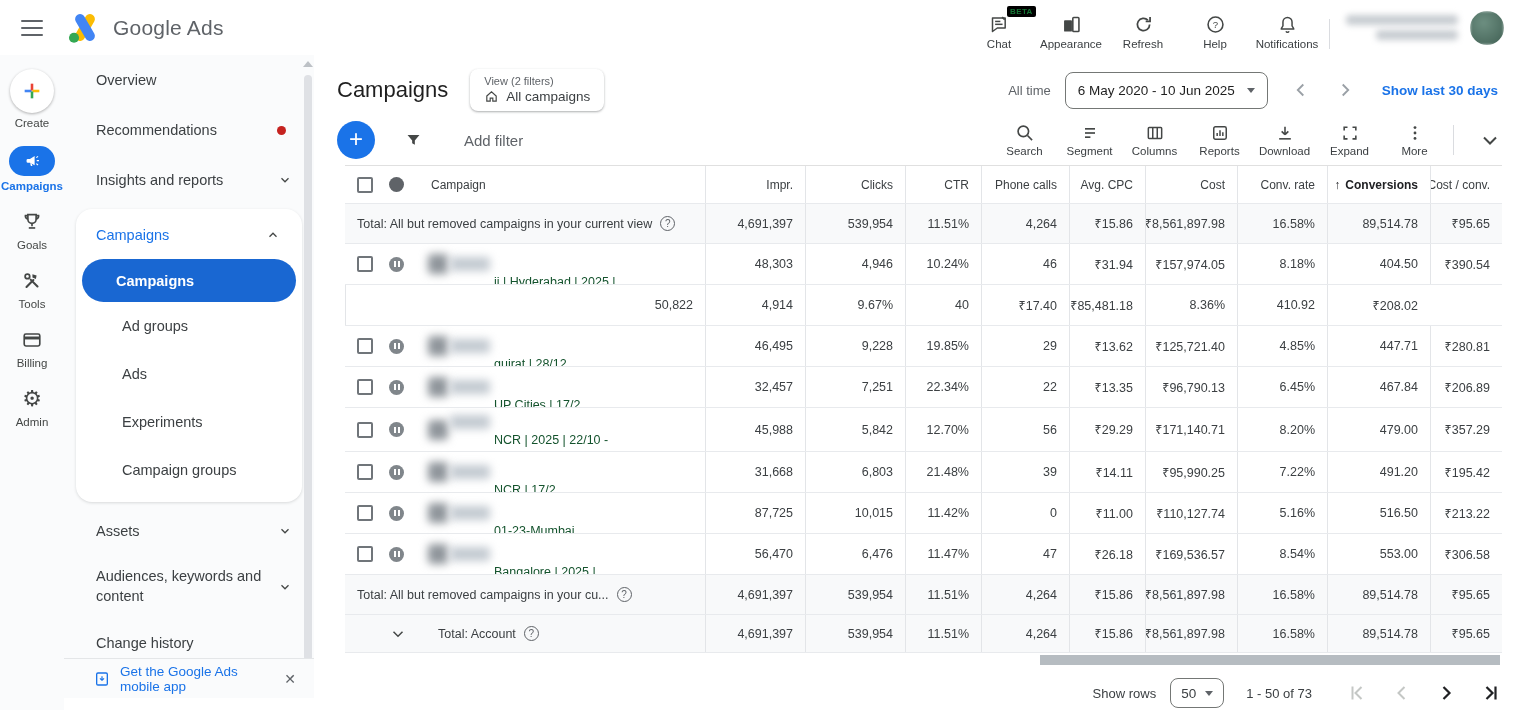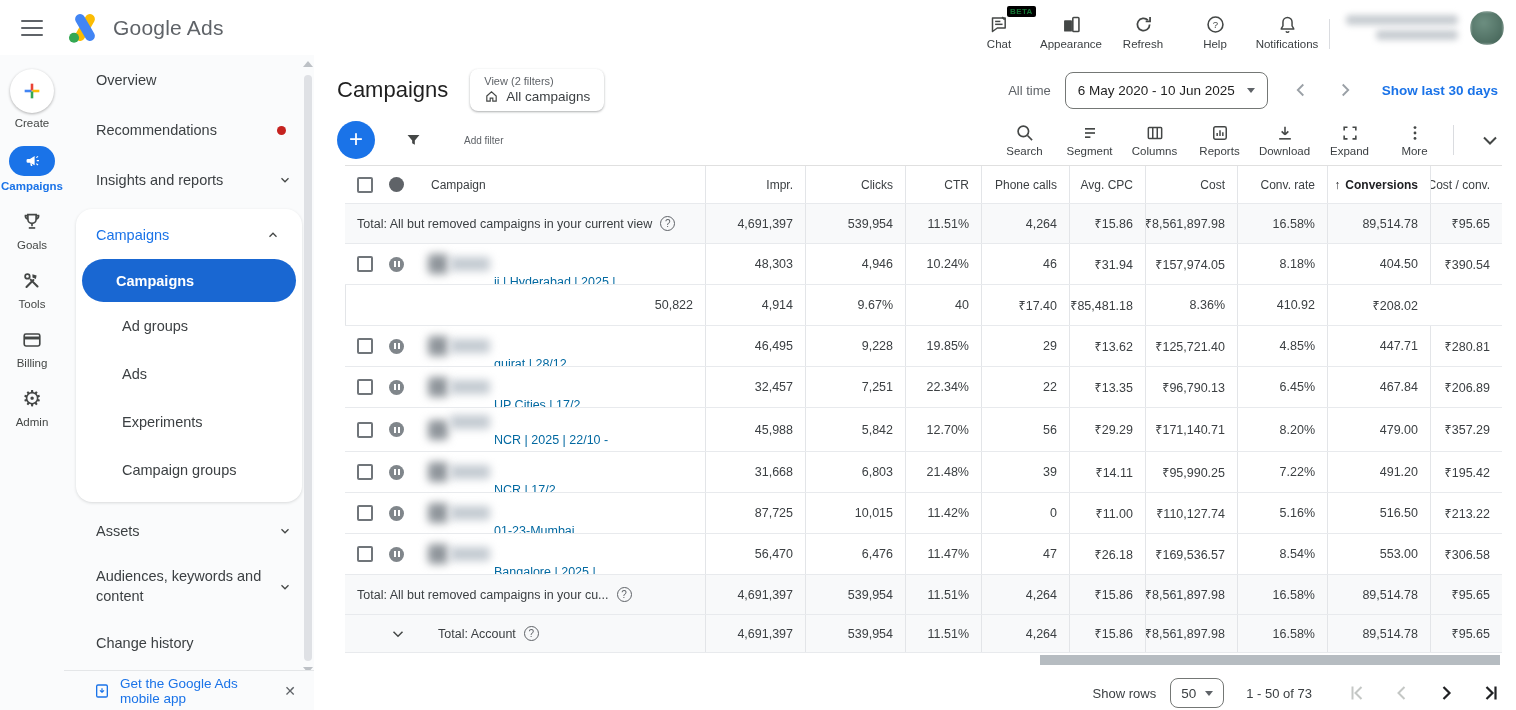--- a/index.html
+++ b/index.html
@@ -31,21 +31,21 @@
   .rail { position:absolute; top:55px; left:0; width:64px; bottom:0; background:#fafbfc; display:flex; flex-direction:column; align-items:center; padding-top:14px; gap:17px; }
   .rail-item { display:flex; flex-direction:column; align-items:center; gap:4px; cursor:pointer; }
   .rail-item .rlbl { font-size:11.5px; color:#444746; }
   .rail-item.selected .rlbl { color:#1a73e8; font-weight:bold; }
   .create-circle { width:44px; height:44px; border-radius:50%; background:#fff; box-shadow:0 1px 3px rgba(0,0,0,.3); display:flex; align-items:center; justify-content:center; }
   .rail-pill { width:46px; height:30px; border-radius:15px; background:#1a73e8; display:flex; align-items:center; justify-content:center; }
   .rail-ic { height:26px; display:flex; align-items:center; justify-content:center; color:#444746; }
   .gear-glyph { font-size:22px; color:#444746; line-height:1; }
 
   
-  .subnav { position:absolute; top:55px; left:64px; width:250px; bottom:0; background:#fafbfc; font-size:14.5px; color:#3c4043; }
+  .subnav { position:absolute; top:55px; left:64px; width:250px; bottom:12px; background:#fafbfc; font-size:14.5px; color:#3c4043; }
   .nav-item { height:50px; display:flex; align-items:center; padding:0 22px 0 32px; cursor:pointer; }
   .nav-item .flex1 { flex:1; }
   .red-dot { width:9px; height:9px; border-radius:50%; background:#c5221f; margin-right:6px; }
   .chev-sm { width:14px; height:14px; color:#444746; }
   .nav-card { background:#fff; border-radius:16px; margin:4px 12px; box-shadow:0 1px 3px rgba(60,64,67,.18); padding:2px 0 8px; }
   .nav-card .group-head { height:48px; display:flex; align-items:center; padding:0 22px 0 20px; color:#1a73e8; cursor:pointer; }
   .nav-card .group-head .flex1 { flex:1; }
   .sub-item { height:48px; display:flex; align-items:center; padding-left:40px; cursor:pointer; border-radius:24px; margin:0 6px; }
   .sub-item.selected { background:#1967d2; color:#fff; font-weight:bold; padding-left:34px; height:43px; }
   .nav-scroll { position:absolute; right:2px; top:10px; width:8px; height:648px; }
@@ -67,21 +67,21 @@
   .head-right { margin-left:auto; display:flex; align-items:center; }
   .all-time { font-size:13px; color:#5f6368; margin-right:14px; }
   .date-box { height:37px; border:1px solid #747775; border-radius:8px; display:flex; align-items:center; padding:0 12px; gap:12px; font-size:13.5px; color:#1f1f1f; cursor:pointer; background:#fff; }
   .caret-down { width:0; height:0; border-left:4.5px solid transparent; border-right:4.5px solid transparent; border-top:5px solid #5f6368; }
   .date-nav { width:22px; height:22px; color:#9aa0a6; margin-left:22px; cursor:pointer; }
   .quick-range { font-size:13.5px; color:#1a73e8; font-weight:bold; margin-left:26px; margin-right:4px; cursor:pointer; white-space:nowrap;text-align:right; }
 
   .toolbar { display:flex; align-items:center; height:50px; margin:0 14px 0 23px; }
   .add-btn { width:38px; height:38px; border-radius:50%; background:#1a73e8; color:#fff; display:flex; align-items:center; justify-content:center; font-size:24px; font-weight:300; cursor:pointer; line-height:1; padding-bottom:2px; }
   .funnel { margin-left:29px; cursor:pointer; color:#444746; }
-  .add-filter { margin-left:41px; font-size:10px; color:#5f6368; cursor:pointer; }
+  .add-filter { margin-left:41px; font-size:15px; color:#5f6368; cursor:pointer; }
   .tool-actions { margin-left:auto; display:flex; align-items:center; }
   .tool-action { width:65px; display:flex; flex-direction:column; align-items:center; gap:2px; cursor:pointer; color:#444746; }
   .tool-action .tlbl { font-size:11.5px; color:#3c4043; }
   .tool-divider { width:1px; height:30px; background:#dadce0; margin:0 8px 0 6px; }
   .collapse-chev { width:24px; height:24px; color:#444746; margin-left:16px; cursor:pointer; }
 
   
   .table { margin-left:31px; width:1157px; font-size:12.5px; color:#3c4043; border-top:1px solid #e0e0e0; }
   .trow { display:grid; border-bottom:1px solid #e8eaed; background:#fff; }
   .trow.thead { height:38px; }
@@ -97,21 +97,21 @@
   .cell.first { padding-left:12px; }
   .cb { width:16px; height:16px; border:2px solid #70757a; border-radius:2px; background:#fff; flex:0 0 auto; cursor:pointer; }
   .hdot { width:15px; height:15px; border-radius:50%; background:#5f6368; margin-left:16px; flex:0 0 auto; }
   .hlabel { margin-left:27px; font-size:12px; cursor:pointer; }
   .pause { width:15px; height:15px; border-radius:50%; background:#80868b; margin-left:16px; display:flex; align-items:center; justify-content:center; gap:2px; flex:0 0 auto; cursor:pointer; }
   .pause i { width:2px; height:6px; background:#fff; display:block; }
   .blurthumb { width:20px; height:20px; border-radius:4px; background:#8f959b; filter:blur(4px); margin-left:24px; flex:0 0 auto; }
   .nm { margin-left:2px; display:flex; flex-direction:column; justify-content:center; line-height:1.25; }
   .nm .line1 { display:flex; align-items:center; }
   .blurbar { width:40px; height:14px; border-radius:3px; background:#c3cad1; filter:blur(4px); margin-right:4px; flex:0 0 auto; }
-  .cname { color:#0369a1; text-decoration:none; cursor:pointer; white-space:nowrap;margin-top:38px; }
+  .cname { color:#14532d; text-decoration:none; cursor:pointer; white-space:nowrap;margin-top:38px; }
   .nm2 { color:#1a73e8; padding-left:62px; }
   .tlabel { padding-left:85px; gap:8px; }
   .tlabel.wchev { padding-left:44px; }
   .tlabel .chev { width:18px; height:18px; margin-right:23px; cursor:pointer; flex:0 0 auto; }
   .qhelp { width:15px; height:15px; border:1.3px solid #5f6368; border-radius:50%; color:#5f6368; font-size:10px; display:flex; align-items:center; justify-content:center; flex:0 0 auto; cursor:pointer; }
 
   .hscroll { position:relative; height:11px; margin-top:2px; }
   .hthumb { position:absolute; left:726px; width:460px; height:10px; background:#b6bcc1; cursor:pointer; }
 
   

